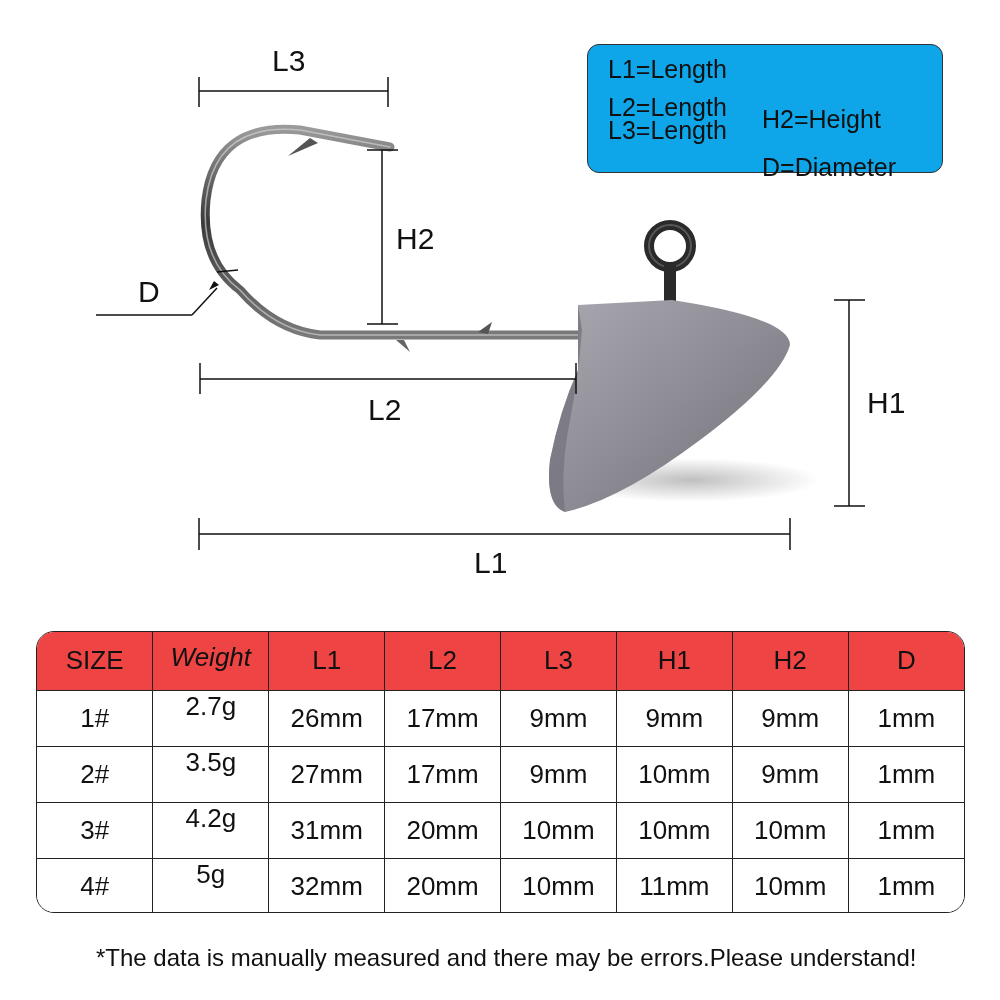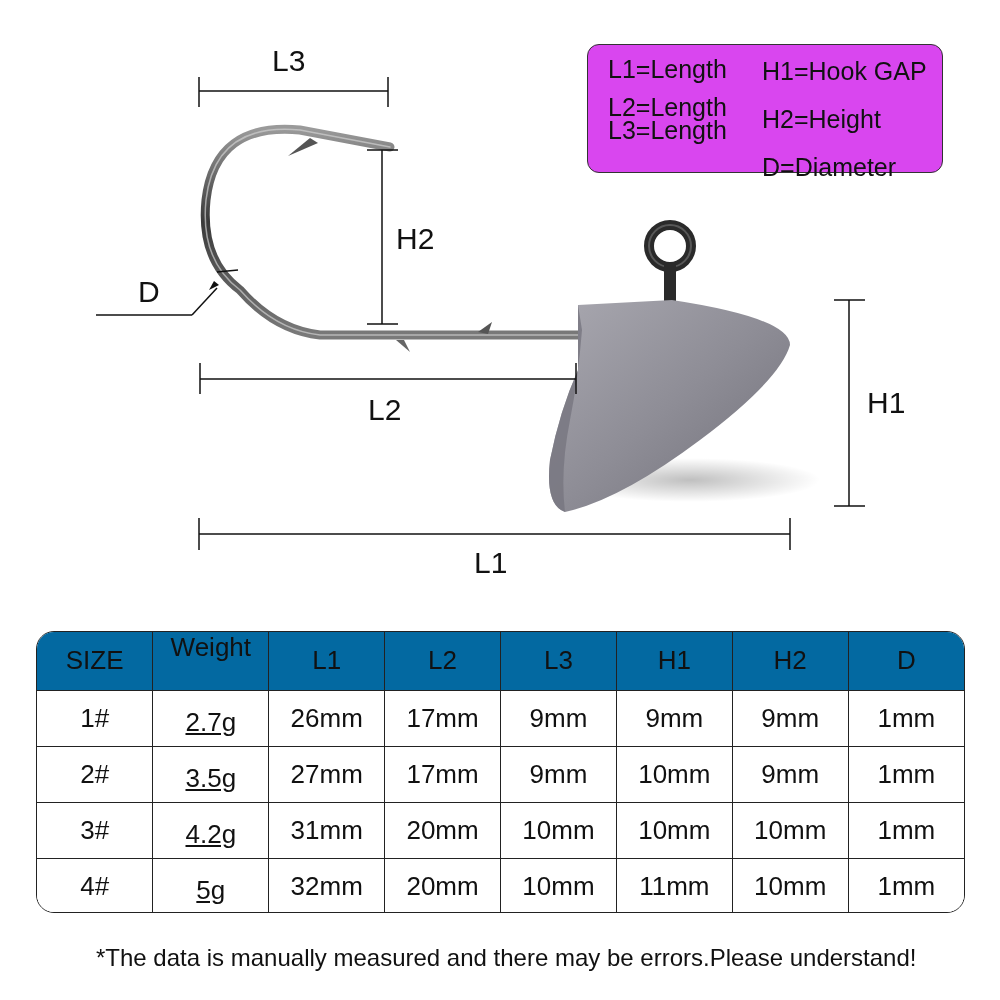--- a/index.html
+++ b/index.html
@@ -2,36 +2,36 @@
 <html><head>
 <meta charset="utf-8">
 <style>
   html, body { margin:0; padding:0; background:#ffffff; }
   body { width:1000px; height:1000px; position:relative; overflow:hidden;
          font-family:"Liberation Sans", "DejaVu Sans", sans-serif; color:#111; }
   .dim-label { position:absolute; font-size:30px; color:#111; line-height:1; }
   .diagram-svg { position:absolute; left:0; top:0; width:1000px; height:600px; }
 
   .legend-box { position:absolute; left:587px; top:44px; width:356px; height:129px;
-                border:1.5px solid #333; border-radius:12px; box-sizing:border-box; background:#d946ef; }
+                border:1.5px solid #333; border-radius:12px; box-sizing:border-box; background:#0ea5e9; }
   .legend-item { position:absolute; font-size:25px; line-height:1; color:#111; white-space:nowrap; }
 
   .spec-table { position:absolute; left:36px; top:631px; width:929px; height:282px;
                 border:1.5px solid #222; border-radius:18px; overflow:hidden; box-sizing:border-box; }
   .spec-table table { width:100%; height:100%; border-collapse:collapse; table-layout:fixed; }
   .spec-table th, .spec-table td { border:1.5px solid #222; text-align:center; vertical-align:middle;
                 font-weight:normal; font-size:26px; color:#111; padding:0; }
   .spec-table tr:first-child th { border-top:none; }
   .spec-table tr:last-child td { border-bottom:none; }
   .spec-table th:first-child, .spec-table td:first-child { border-left:none; }
   .spec-table th:last-child, .spec-table td:last-child { border-right:none; }
-  .spec-table thead tr { height:58px; background:#0369a1; }
+  .spec-table thead tr { height:58px; background:#ef4444; }
   .spec-table tbody tr { height:56px; background:#fff; }
-  .spec-table th.weight { vertical-align:top; padding-top:0; }
-  .spec-table td.weight { vertical-align:top; padding-top:16px;text-decoration:underline; }
+  .spec-table th.weight { vertical-align:top; padding-top:10px;font-style:italic; }
+  .spec-table td.weight { vertical-align:top; padding-top:0; }
 
   .footnote { position:absolute; left:52px; top:944px; font-size:24px; color:#111; white-space:nowrap;margin-left:44px; }
 </style>
 </head>
 <body>
 
 <svg class="diagram-svg" viewBox="0 0 1000 600" xmlns="http://www.w3.org/2000/svg">
   <defs>
     <linearGradient id="hookGrad" x1="0" y1="0" x2="0" y2="1">
       <stop offset="0" stop-color="#9a9a9a"></stop>
@@ -112,21 +112,20 @@
 <div class="dim-label" style="left:396px; top:224px;">H2</div>
 <div class="dim-label" style="left:138px; top:277px;">D</div>
 <div class="dim-label" style="left:368px; top:395px;">L2</div>
 <div class="dim-label" style="left:867px; top:388px;">H1</div>
 <div class="dim-label" style="left:474px; top:548px;">L1</div>
 
 <div class="legend-box">
   <div class="legend-item" style="left:20px; top:12px;">L1=Length</div>
   <div class="legend-item" style="left:20px; top:50px;">L2=Length</div>
   <div class="legend-item" style="left:20px; top:73px;">L3=Length</div>
-  <div class="legend-item" style="left:174px; top:14px;">H1=Hook GAP</div>
   <div class="legend-item" style="left:174px; top:50px;margin-top:12px;">H2=Height</div>
   <div class="legend-item" style="left:174px; top:90px;margin-top:20px;">D=Diameter</div>
 </div>
 
 <div class="spec-table">
   <table>
     <thead>
       <tr>
         <th>SIZE</th>
         <th class="weight">Weight</th>

